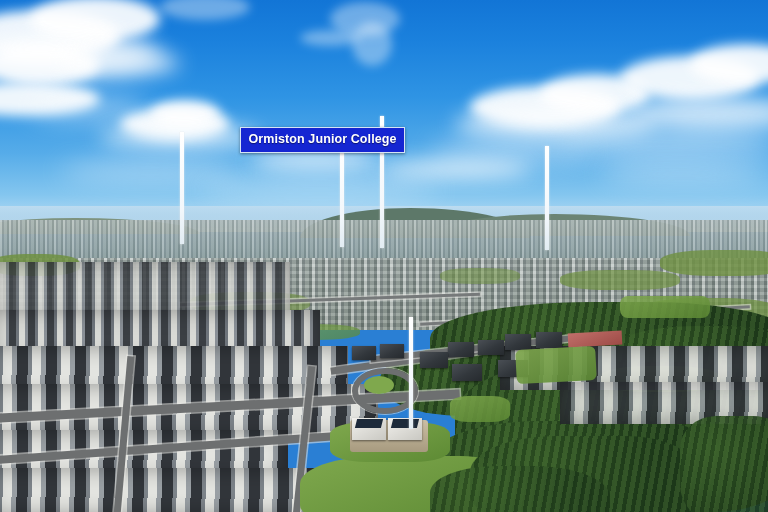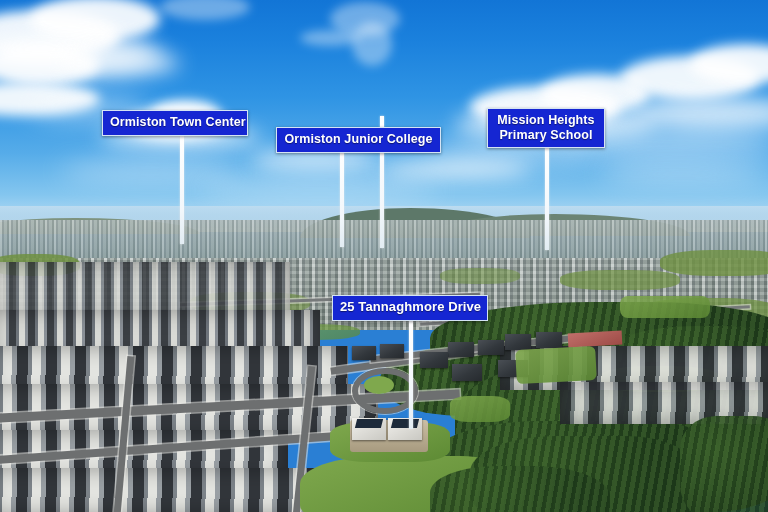--- a/index.html
+++ b/index.html
@@ -289,23 +289,19 @@
     <div class="forest" style="left:680px; top:210px; width:120px; height:110px; border-radius:30% 40% 24% 38%; opacity:.92;"></div>
 
   </div>
 
   <div class="pointer" style="left:180px; top:132px; height:112px;"></div>
   <div class="pointer" style="left:380px; top:116px; height:132px;"></div>
   <div class="pointer" style="left:340px; top:149px; height:98px;"></div>
   <div class="pointer" style="left:545px; top:146px; height:104px;"></div>
   <div class="pointer" style="left:409px; top:317px; height:112px;"></div>
 
-  <div class="tag" style="left:102px; top:110px; width:146px;">Ormiston Town Center</div>
-
-
-  <div class="tag" style="left:276px; top:127px; width:165px;">Ormiston Junior College</div>
-
-  <div class="tag" style="left:487px; top:108px; width:118px;">Mission Heights
-Primary School</div>
-
-  <div class="tag addr" style="left:332px; top:295px; width:156px;">25 Tannaghmore Drive</div>
+
+
+  <div class="tag" style="left:240px; top:127px; width:165px;">Ormiston Junior College</div>
+
+
 
 </div>
 
 </body></html>

